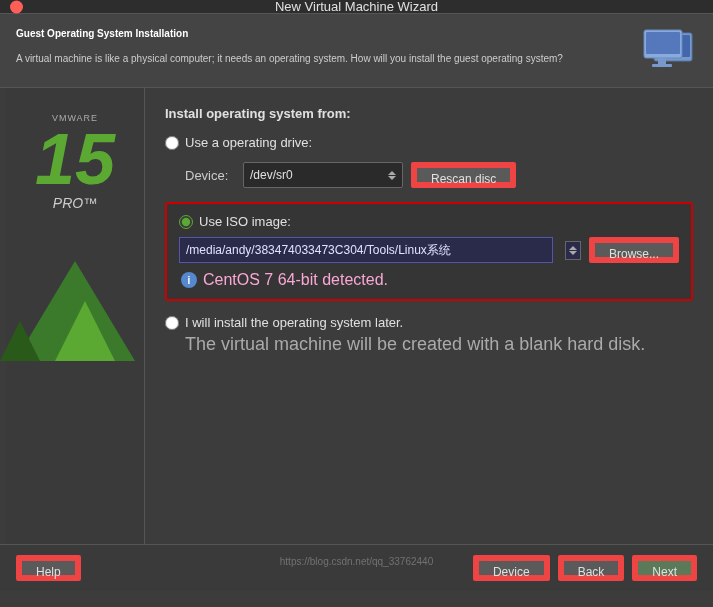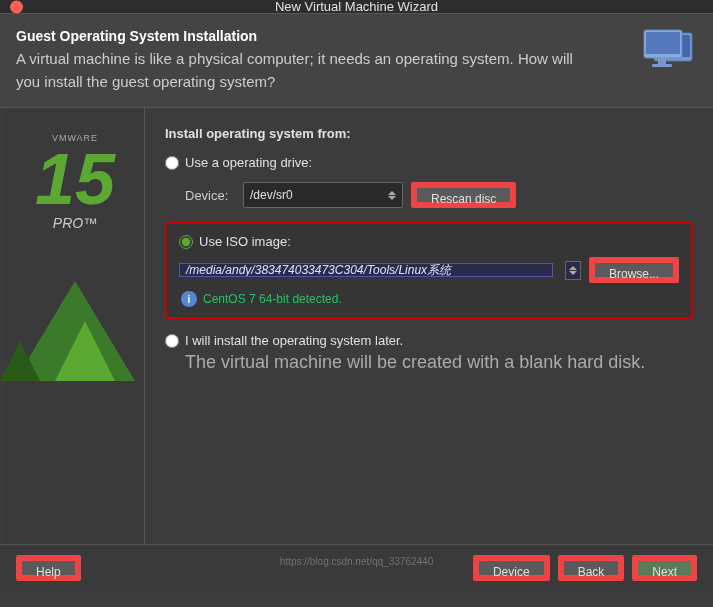--- a/index.html
+++ b/index.html
@@ -50,27 +50,27 @@
     
     .wizard-header {
       background: #444;
       padding: 14px 16px 14px 16px;
       display: flex;
       align-items: flex-start;
       justify-content: space-between;
       border-bottom: 1px solid #555;
     }
     .wizard-header-text h2 {
-      font-size: 14px;
+      font-size: 10px;
       font-weight: bold;
       color: #ffffff;
-      margin-bottom: 4px;
+      margin-bottom: 12px;
     }
     .wizard-header-text p {
-      font-size: 15px;
+      font-size: 10px;
       color: #cccccc;
       max-width: 560px;
       line-height: 1.5;
     }
     .wizard-header-icon {
       display: flex;
       align-items: center;
       justify-content: center;
     }
 
@@ -238,26 +238,25 @@
       gap: 8px;
       margin-bottom: 8px;
     }
     .iso-path-box {
       background: #2a2a4a;
       border: 1px solid #5555aa;
       color: #e0e0ff;
       padding: 3px 6px;
       font-size: 12px;
       flex: 1;
-      height: 14px;
+      height: 26px;
       display: flex;
       align-items: center;
       overflow: hidden;
       white-space: nowrap;
-      font-style: italic;
     }
 
     .iso-detected {
       display: flex;
       align-items: center;
       gap: 6px;
       margin-top: 4px;
       margin-left: 2px;
     }
     .info-icon {
@@ -267,22 +266,22 @@
       border-radius: 50%;
       display: flex;
       align-items: center;
       justify-content: center;
       font-size: 10px;
       font-weight: bold;
       color: white;
       flex-shrink: 0;
     }
     .detected-text {
-      color: #22c55e;
-      font-size: 12px;
+      color: #f9a8d4;
+      font-size: 16px;
     }
 
     
     .later-section {
       margin-left: 0;
     }
     .later-desc {
       color: #aaa;
       font-size: 18px;
       margin-left: 20px;

